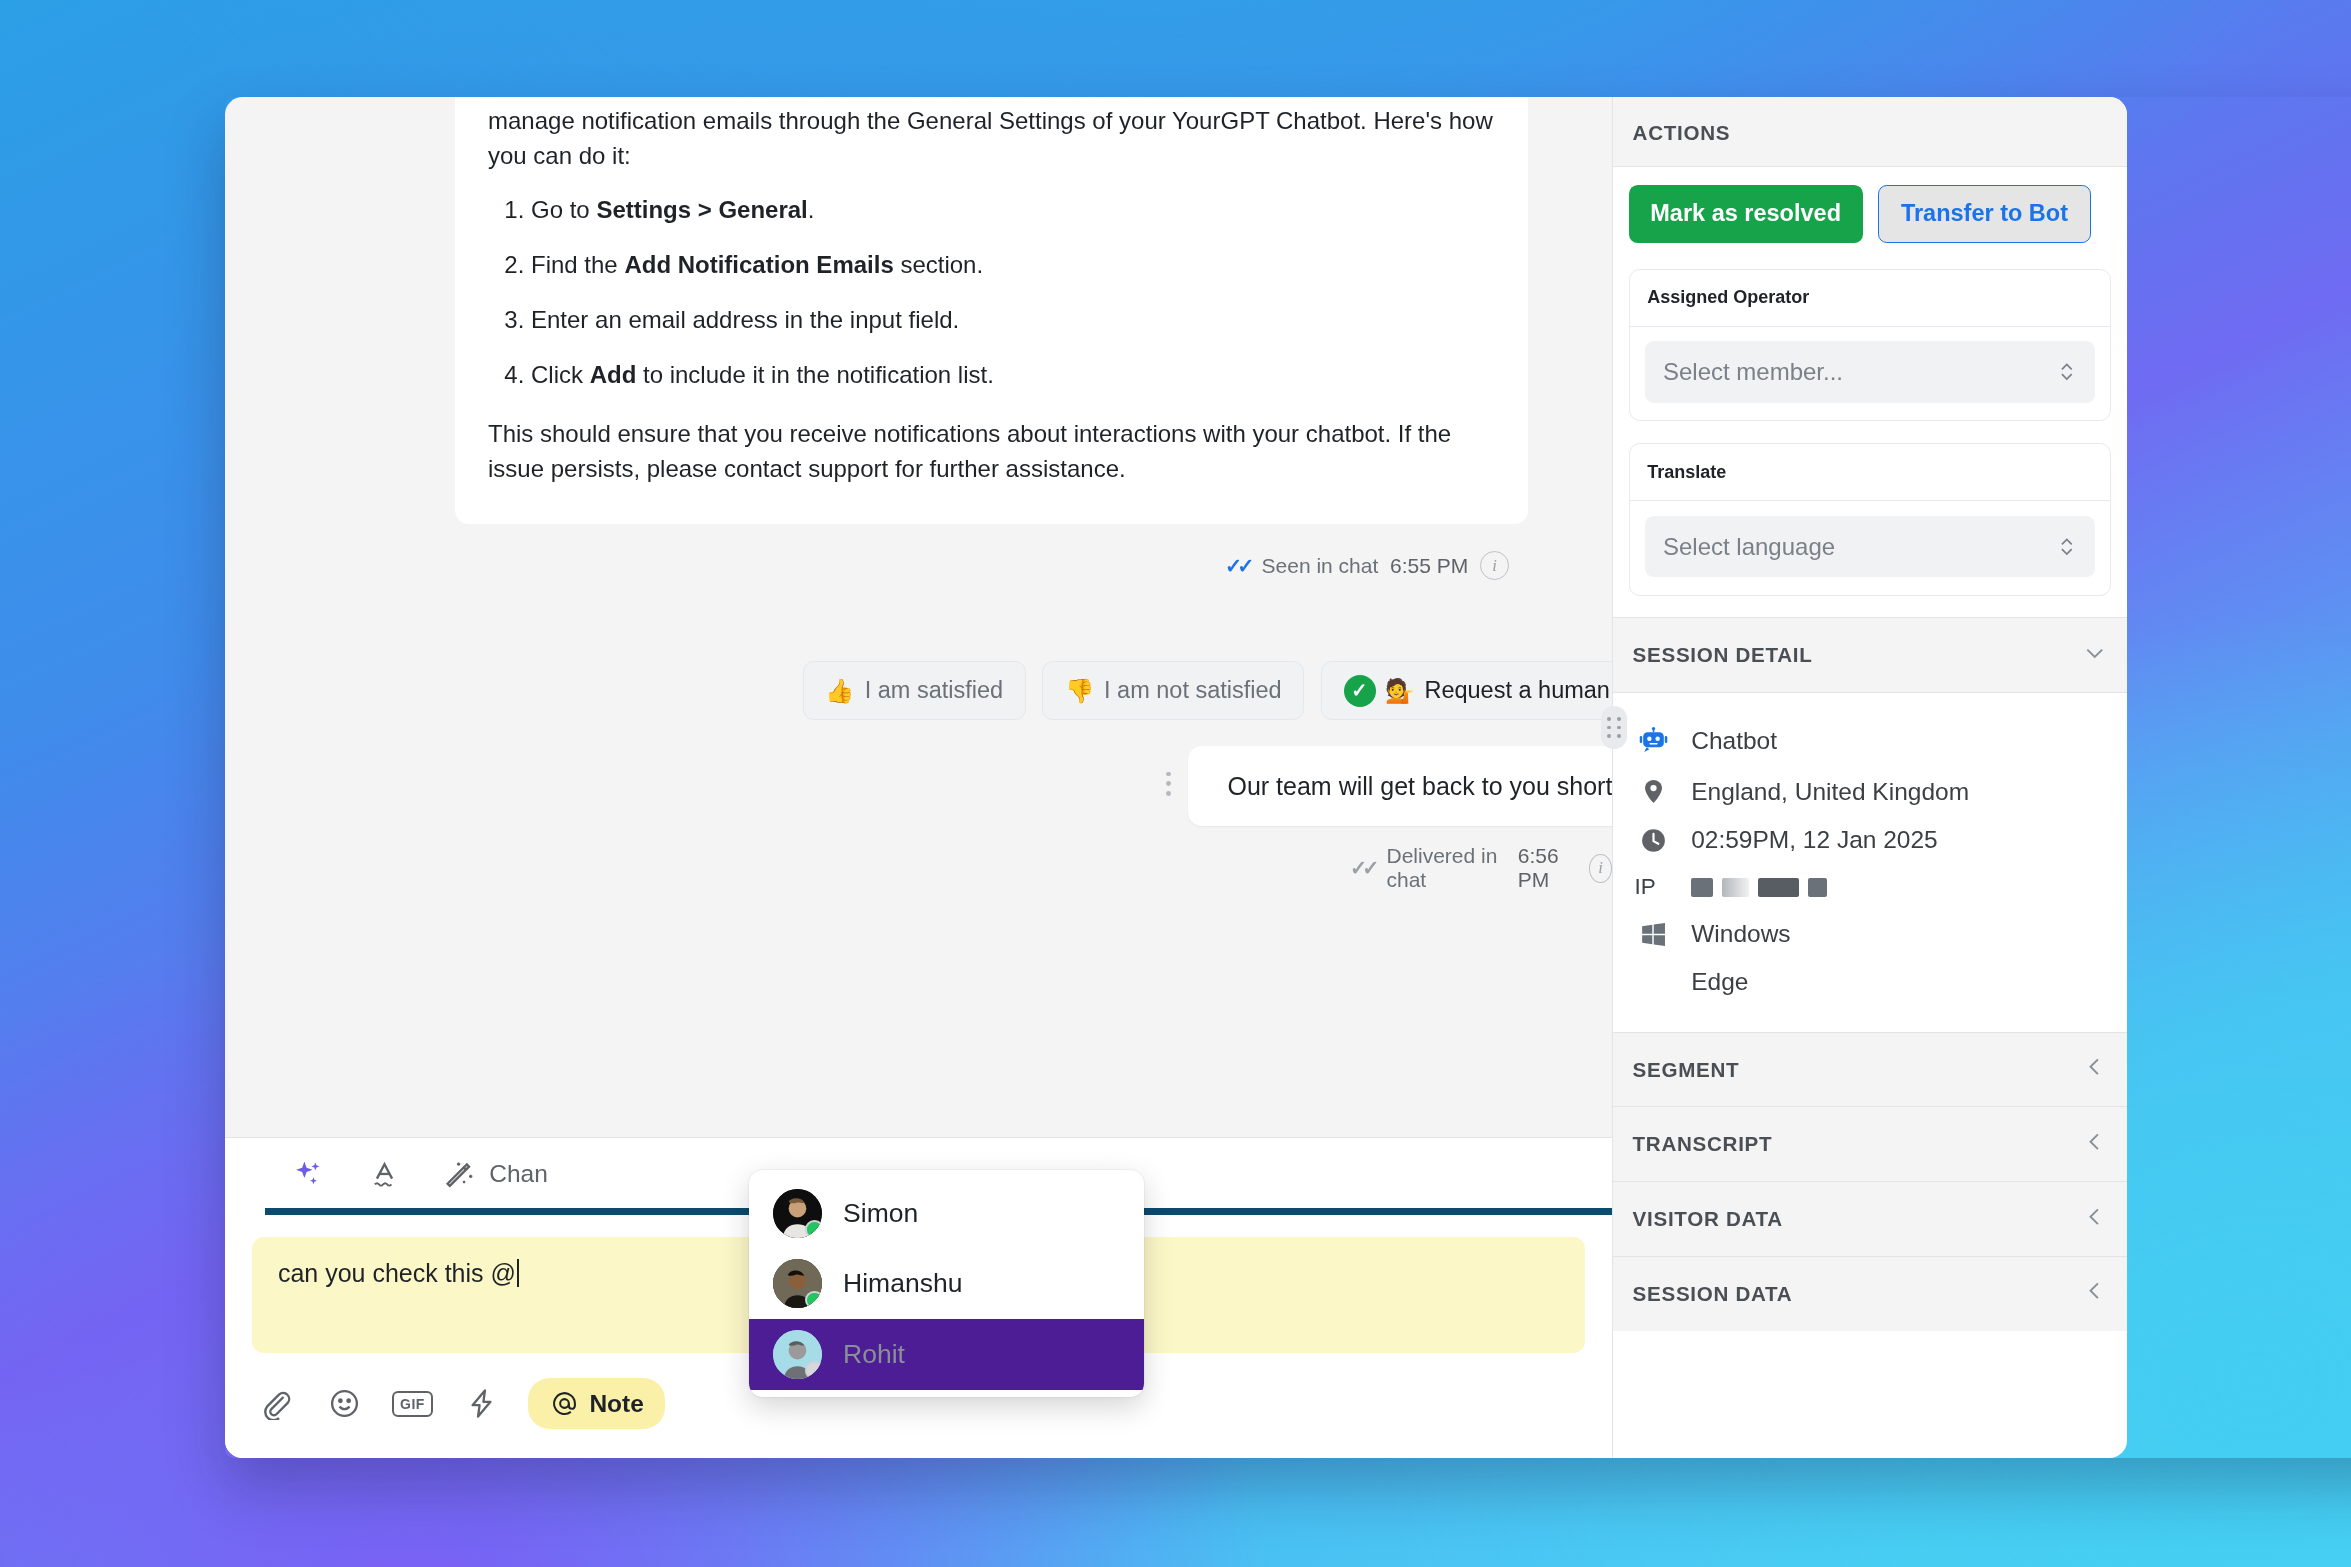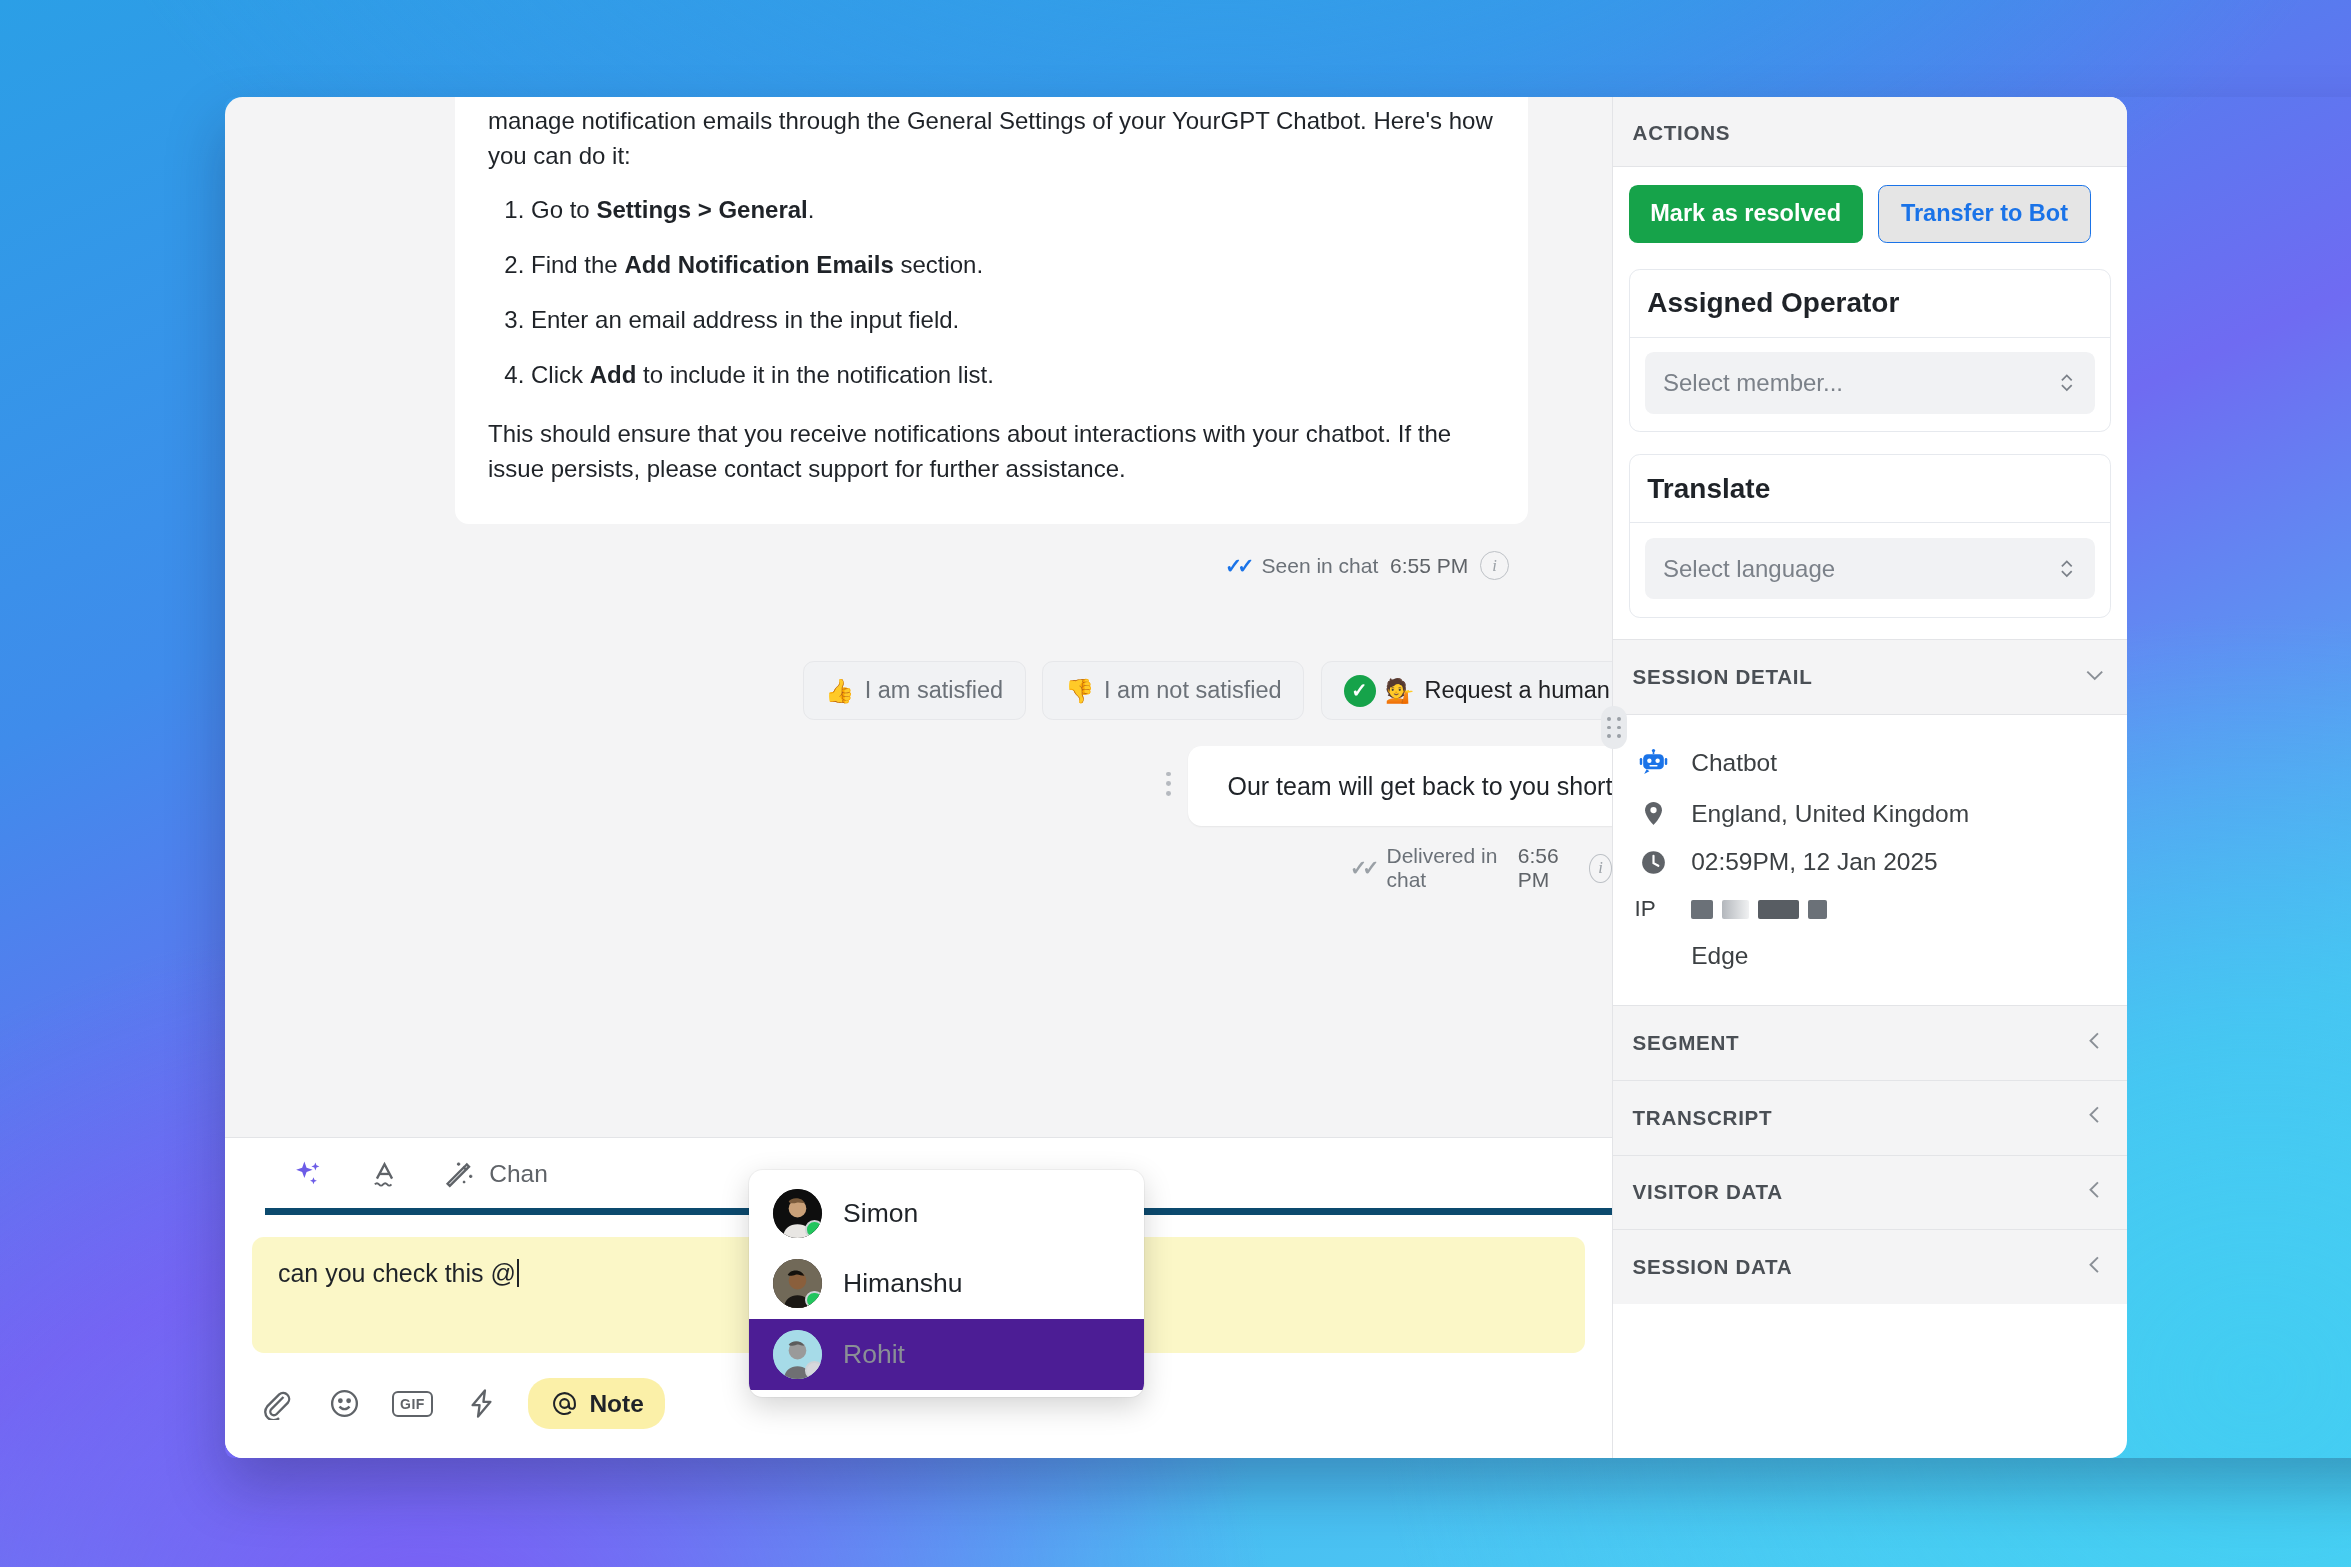--- a/index.html
+++ b/index.html
@@ -254,21 +254,21 @@
     font-family: inherit;
   }
   .card {
     border: 1px solid #e6e9ee;
     border-radius: 10.8px;
     margin-bottom: 21.6px;
     overflow: hidden;
   }
   .card-title {
     padding: 17.6px 17.6px;
-    font-size: 28px; font-weight: 700; color: #1f2328;
+    font-size: 18px; font-weight: 700; color: #1f2328;
     border-bottom: 1px solid #e6e9ee;
   }
   .card-body { padding: 14.7px 15.7px 17.6px 15.7px; }
   .select {
     background: #f1f2f4;
     border-radius: 8.8px;
     padding: 16.7px 17.6px;
     display: flex; align-items: center; justify-content: space-between;
     font-size: 24px; color: #7b8189;
   }
@@ -568,20 +568,31 @@
       <div class="detail-item">
         <span class="ip-label">IP</span>
         <span class="redact">
           <i style="width:21.6px;background:#6b7178;"></i>
           <i style="width:27.4px;background:linear-gradient(90deg,#b3b7bc,#f0f1f2);"></i>
           <i style="width:41px;background:#585d63;"></i>
           <i style="width:19.6px;background:#6b7178;"></i>
         </span>
       </div>
 
+      <div class="detail-item">
+        <span class="detail-ic">
+          <svg width="29" height="29" viewBox="0 0 24 24">
+            <path d="M2.6 5.2 11 4v7.4H2.6z" fill="#6b7178"></path>
+            <path d="M12.2 3.8 21.5 2.5v8.9h-9.3z" fill="#6b7178"></path>
+            <path d="M2.6 12.6H11V20L2.6 18.8z" fill="#6b7178"></path>
+            <path d="M12.2 12.6h9.3v8.9l-9.3-1.3z" fill="#6b7178"></path>
+          </svg>
+        </span>
+        <span>Windows</span>
+      </div>
 
       <div class="detail-item">
         <span class="detail-ic"></span>
         <span>Edge</span>
       </div>
     </div>
 
     <div class="sect-head">
       <span>SEGMENT</span>
       <span>

